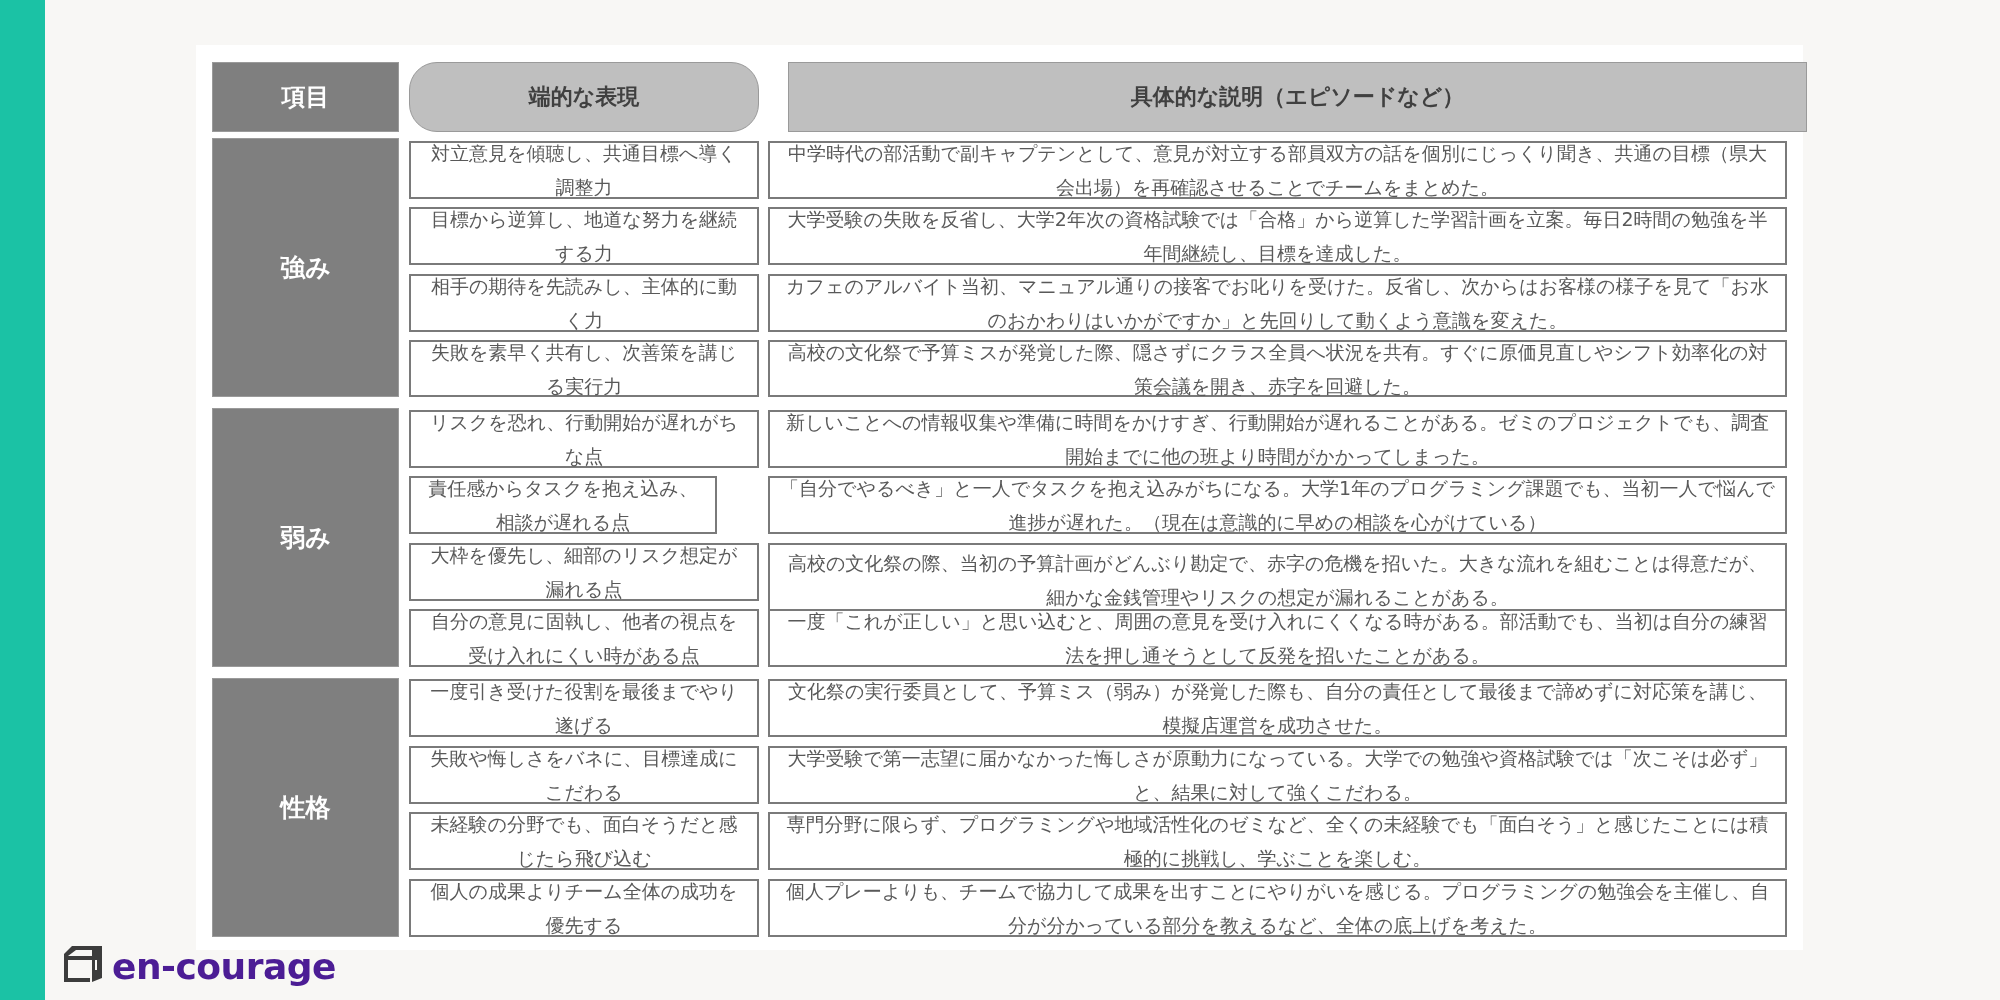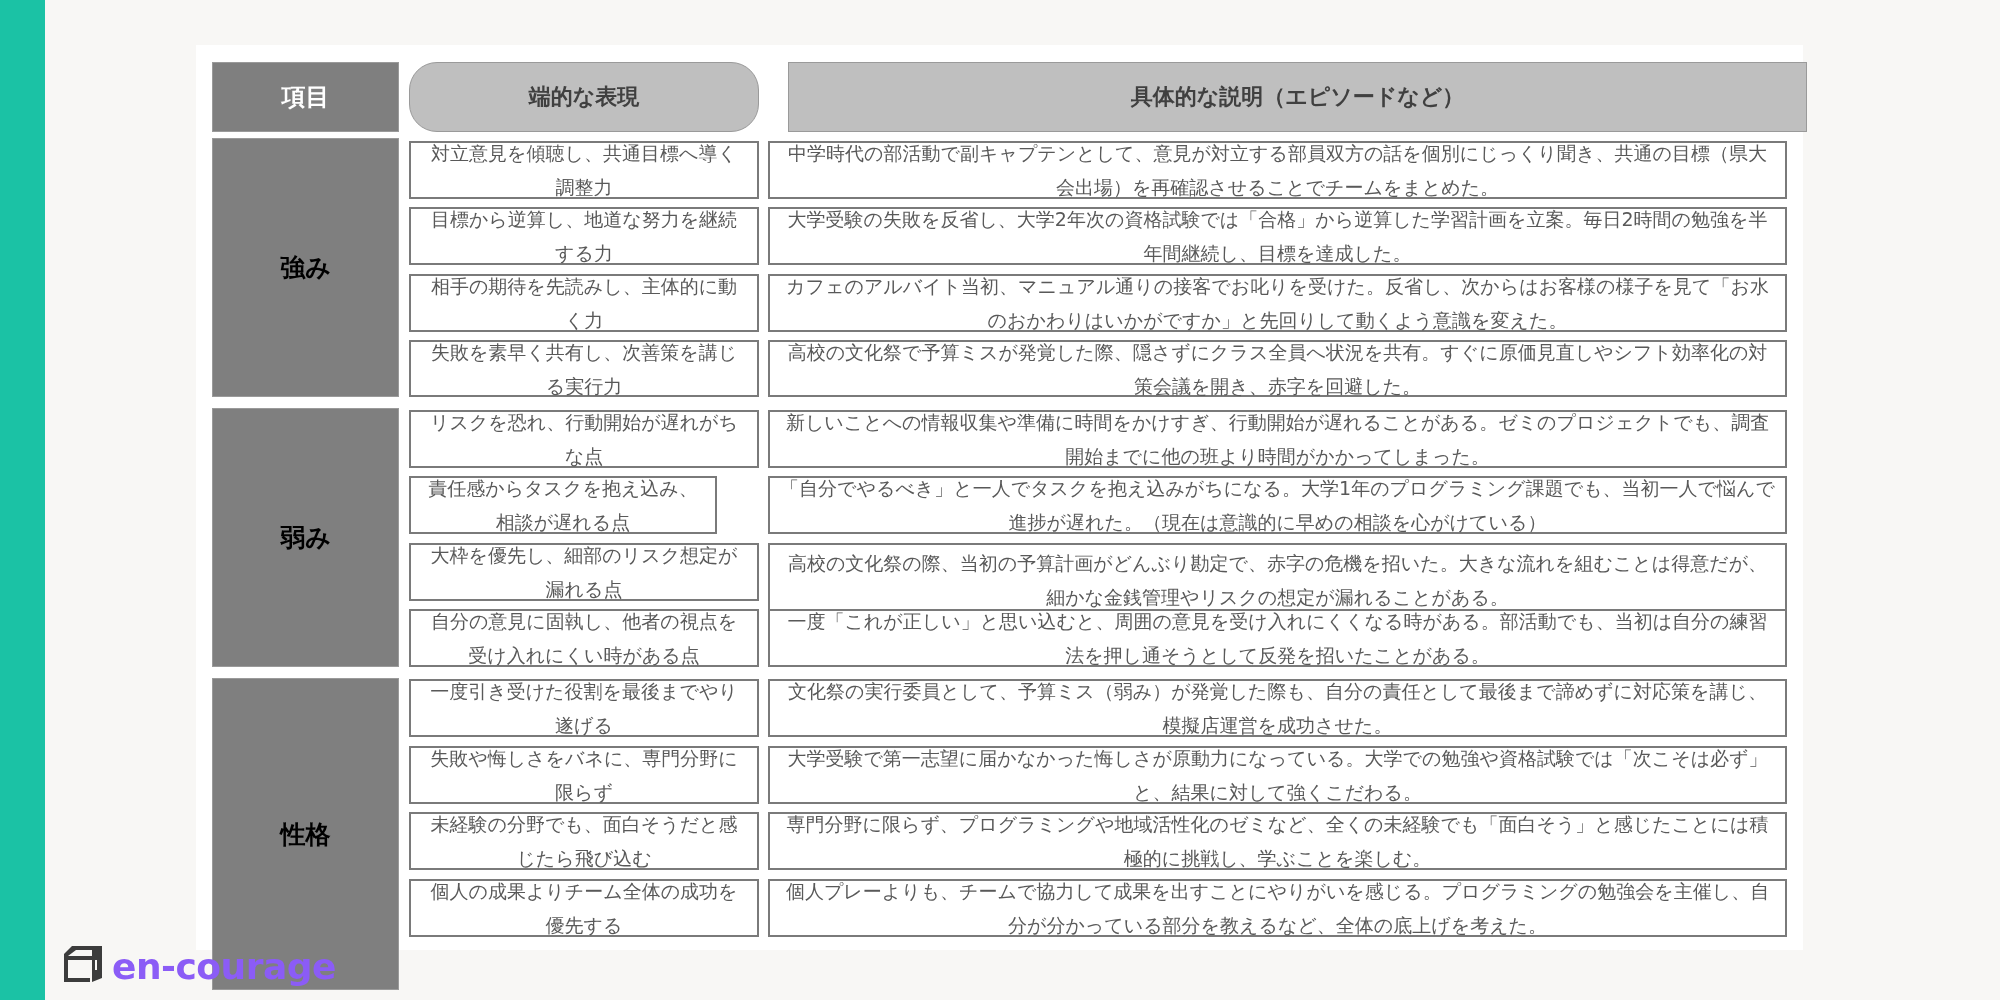--- a/index.html
+++ b/index.html
@@ -9,28 +9,28 @@
       font-family: "DejaVu Sans", "Liberation Sans", sans-serif;
     }
     .accent-bar { position: absolute; left: 0; top: 0; width: 45px; height: 1000px; background: #1bc2a5; }
     .panel { position: absolute; left: 196px; top: 45px; width: 1607px; height: 905px; background: #ffffff; }
     .cell {
       position: absolute; box-sizing: border-box;
       display: flex; align-items: center; justify-content: center; text-align: center;
     }
     .hdr-dark { background: #7f7f7f; color: #ffffff; font-weight: bold; font-size: 24px; border: 1px solid #9a9a9a; }
     .hdr-light { background: #bfbfbf; color: #404040; font-weight: bold; font-size: 22px; border: 1px solid #9a9a9a; }
-    .cat { background: #7f7f7f; color: #000000; font-weight: bold; font-size: 25px; border: 1px solid #9a9a9a; }
+    .cat { background: #7f7f7f; color: #ffffff; font-weight: bold; font-size: 25px; border: 1px solid #9a9a9a; }
     .box {
       background: #ffffff; border: 2px solid #7a7a7a; color: #595959;
       font-size: 19px; line-height: 34px; padding: 0 10px;
     }
     .box.short { padding: 0 14px; }
     .logo { position: absolute; left: 62px; top: 944px; display: flex; align-items: center; height: 44px; }
-    .logo-text { font-family: "DejaVu Sans", sans-serif; font-weight: bold; font-size: 36px; color: #8b5cf6; letter-spacing: -0.5px; margin-left: 6px; }
+    .logo-text { font-family: "DejaVu Sans", sans-serif; font-weight: bold; font-size: 36px; color: #4c1d95; letter-spacing: -0.5px; margin-left: 6px; }
   </style>
 </head>
 <body>
 
 <div class="accent-bar"></div>
 <div class="panel"></div>
 
 <div>
 
   <div class="cell hdr-dark" style="left:212px;top:62px;width:187px;height:70px;">項目</div>
@@ -50,24 +50,24 @@
   <div class="cell cat" style="left:212px;top:408px;width:187px;height:259px;">弱み</div>
   <div class="cell box short" style="left:409px;top:410px;width:350px;height:58px;">リスクを恐れ、行動開始が遅れがちな点</div>
   <div class="cell box" style="left:768px;top:410px;width:1019px;height:58px;">新しいことへの情報収集や準備に時間をかけすぎ、行動開始が遅れることがある。ゼミのプロジェクトでも、調査開始までに他の班より時間がかかってしまった。</div>
   <div class="cell box short" style="left:409px;top:476px;width:308px;height:58px;">責任感からタスクを抱え込み、相談が遅れる点</div>
   <div class="cell box" style="left:768px;top:476px;width:1019px;height:58px;">「自分でやるべき」と一人でタスクを抱え込みがちになる。大学1年のプログラミング課題でも、当初一人で悩んで進捗が遅れた。（現在は意識的に早めの相談を心がけている）</div>
   <div class="cell box short" style="left:409px;top:543px;width:350px;height:58px;">大枠を優先し、細部のリスク想定が漏れる点</div>
   <div class="cell box" style="left:768px;top:543px;width:1019px;height:74px;text-align:center;">高校の文化祭の際、当初の予算計画がどんぶり勘定で、赤字の危機を招いた。大きな流れを組むことは得意だが、細かな金銭管理やリスクの想定が漏れることがある。</div>
   <div class="cell box short" style="left:409px;top:609px;width:350px;height:58px;">自分の意見に固執し、他者の視点を受け入れにくい時がある点</div>
   <div class="cell box" style="left:768px;top:609px;width:1019px;height:58px;">一度「これが正しい」と思い込むと、周囲の意見を受け入れにくくなる時がある。部活動でも、当初は自分の練習法を押し通そうとして反発を招いたことがある。</div>
 
-  <div class="cell cat" style="left:212px;top:678px;width:187px;height:312px;">性格</div>
+  <div class="cell cat" style="left:212px;top:678px;width:187px;height:259px;">性格</div>
   <div class="cell box short" style="left:409px;top:679px;width:350px;height:58px;">一度引き受けた役割を最後までやり遂げる</div>
   <div class="cell box" style="left:768px;top:679px;width:1019px;height:58px;">文化祭の実行委員として、予算ミス（弱み）が発覚した際も、自分の責任として最後まで諦めずに対応策を講じ、模擬店運営を成功させた。</div>
-  <div class="cell box short" style="left:409px;top:746px;width:350px;height:58px;">失敗や悔しさをバネに、専門分野に限らず</div>
+  <div class="cell box short" style="left:409px;top:746px;width:350px;height:58px;">失敗や悔しさをバネに、目標達成にこだわる</div>
   <div class="cell box" style="left:768px;top:746px;width:1019px;height:58px;">大学受験で第一志望に届かなかった悔しさが原動力になっている。大学での勉強や資格試験では「次こそは必ず」と、結果に対して強くこだわる。</div>
   <div class="cell box short" style="left:409px;top:812px;width:350px;height:58px;">未経験の分野でも、面白そうだと感じたら飛び込む</div>
   <div class="cell box" style="left:768px;top:812px;width:1019px;height:58px;">専門分野に限らず、プログラミングや地域活性化のゼミなど、全くの未経験でも「面白そう」と感じたことには積極的に挑戦し、学ぶことを楽しむ。</div>
   <div class="cell box short" style="left:409px;top:879px;width:350px;height:58px;">個人の成果よりチーム全体の成功を優先する</div>
   <div class="cell box" style="left:768px;top:879px;width:1019px;height:58px;">個人プレーよりも、チームで協力して成果を出すことにやりがいを感じる。プログラミングの勉強会を主催し、自分が分かっている部分を教えるなど、全体の底上げを考えた。</div>
 </div>
 
 <div class="logo">
   <span>
     <svg width="44" height="40" viewBox="0 0 44 40">

